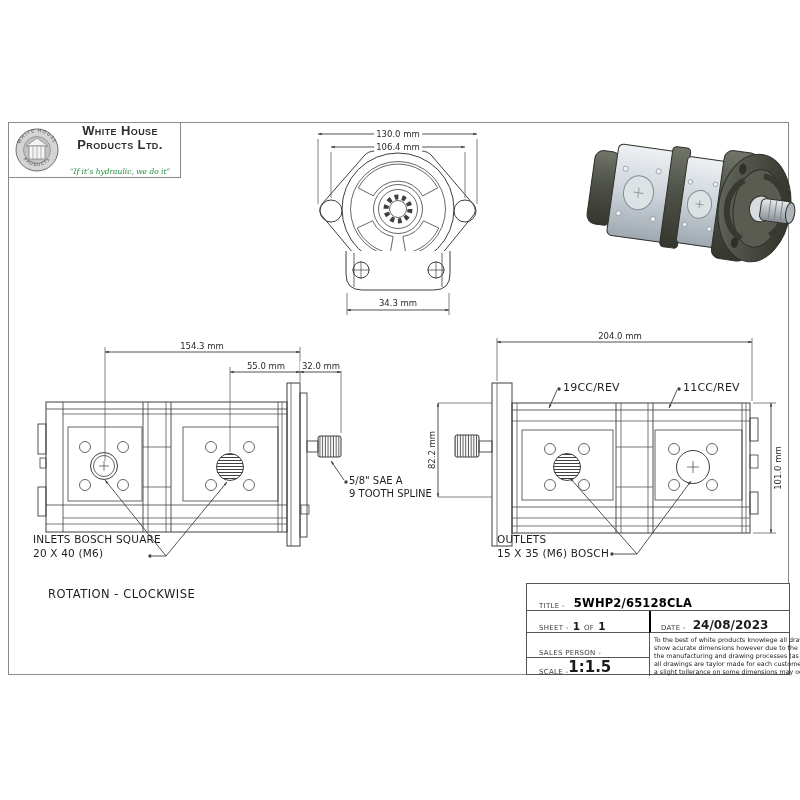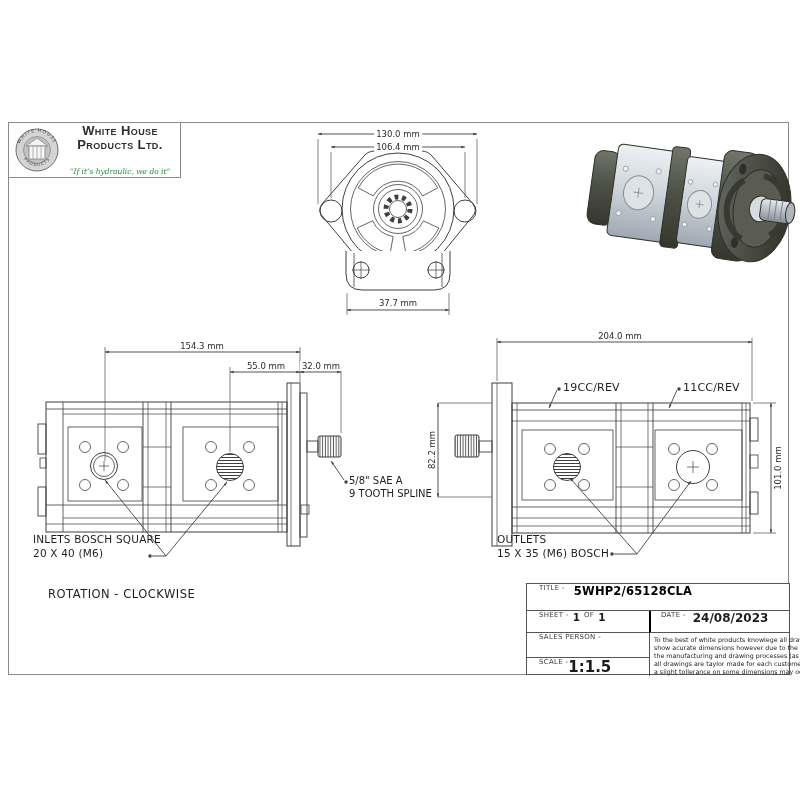--- a/index.html
+++ b/index.html
@@ -18,21 +18,21 @@
   
   .dim{font-size:8.5px;color:#2a2a2a;background:#fff;padding:0 2px;white-space:nowrap;
        transform:translate(-50%,-50%)}
   .dim-v{transform:translate(-50%,-50%) rotate(-90deg)}
   .co{font-size:10px;color:#1e1e1e;white-space:nowrap;line-height:12px}
   .co-lg{font-size:10.5px;letter-spacing:.2px}
   .co-cc{font-size:11px;letter-spacing:.2px}
   .rot{font-size:11.5px;letter-spacing:.5px;color:#1e1e1e;white-space:nowrap}
   
   .tblock{left:526px;top:583px;width:264px;height:92px;border:1px solid #555;background:#fff;font-size:7px}
-  .tb{position:absolute;display:flex;align-items:flex-start}
+  .tb{position:absolute;display:flex;align-items:flex-end}
   .lab{color:#3c3c3c;letter-spacing:.3px;white-space:nowrap}
   .r1{left:0;top:0;width:262px;height:27px;border-bottom:1px solid #555;padding-left:12px;gap:9px}
   .r1 .val{font-size:11.5px;font-weight:bold;color:#000;letter-spacing:.2px}
   .r2l{left:0;top:27px;width:122px;height:22px;border-bottom:1px solid #555;padding-left:12px;gap:4px}
   .r2l .num{font-size:10.5px;font-weight:bold}
   .r2r{left:122px;top:27px;width:140px;height:22px;border-left:2px solid #000000;border-bottom:1px solid #555;
        padding-left:10px;gap:7px}
   .r2r .val{font-size:12px;font-weight:bold}
   .r3l{left:0;top:49px;width:122px;height:25px;border-bottom:1px solid #555;padding-left:12px}
   .r4l{left:0;top:74px;width:122px;height:18px;padding-left:12px;}
@@ -297,21 +297,21 @@
     <circle cx="656" cy="224" r="2.6" fill="#eef1f3" stroke="#868d93" stroke-width="0.7"></circle>
     <circle cx="688" cy="182" r="2.3" fill="#eef1f3" stroke="#868d93" stroke-width="0.7"></circle>
     <circle cx="713" cy="181" r="2.3" fill="#eef1f3" stroke="#868d93" stroke-width="0.7"></circle>
     <circle cx="688" cy="225" r="2.3" fill="#eef1f3" stroke="#868d93" stroke-width="0.7"></circle>
     <circle cx="713" cy="226" r="2.3" fill="#eef1f3" stroke="#868d93" stroke-width="0.7"></circle>
   </g>
 </svg>
 
 <div class="abs dim" style="left:398px;top:134px">130.0 mm</div>
 <div class="abs dim" style="left:398px;top:147px">106.4 mm</div>
-<div class="abs dim" style="left:398px;top:303px">37.7 mm</div>
+<div class="abs dim" style="left:398px;top:303px">34.3 mm</div>
 <div class="abs dim" style="left:202px;top:346px">154.3 mm</div>
 <div class="abs dim" style="left:266px;top:366px">55.0 mm</div>
 <div class="abs dim" style="left:321px;top:366px">32.0 mm</div>
 <div class="abs dim" style="left:620px;top:336px">204.0 mm</div>
 <div class="abs dim dim-v" style="left:432px;top:450px">82.2 mm</div>
 <div class="abs dim dim-v" style="left:778px;top:468px">101.0 mm</div>
 
 <div class="abs co" style="left:349px;top:475px">5/8" SAE A</div>
 <div class="abs co" style="left:349px;top:488px">9 TOOTH SPLINE</div>
 <div class="abs co co-lg" style="left:33px;top:533px">INLETS BOSCH SQUARE</div>

